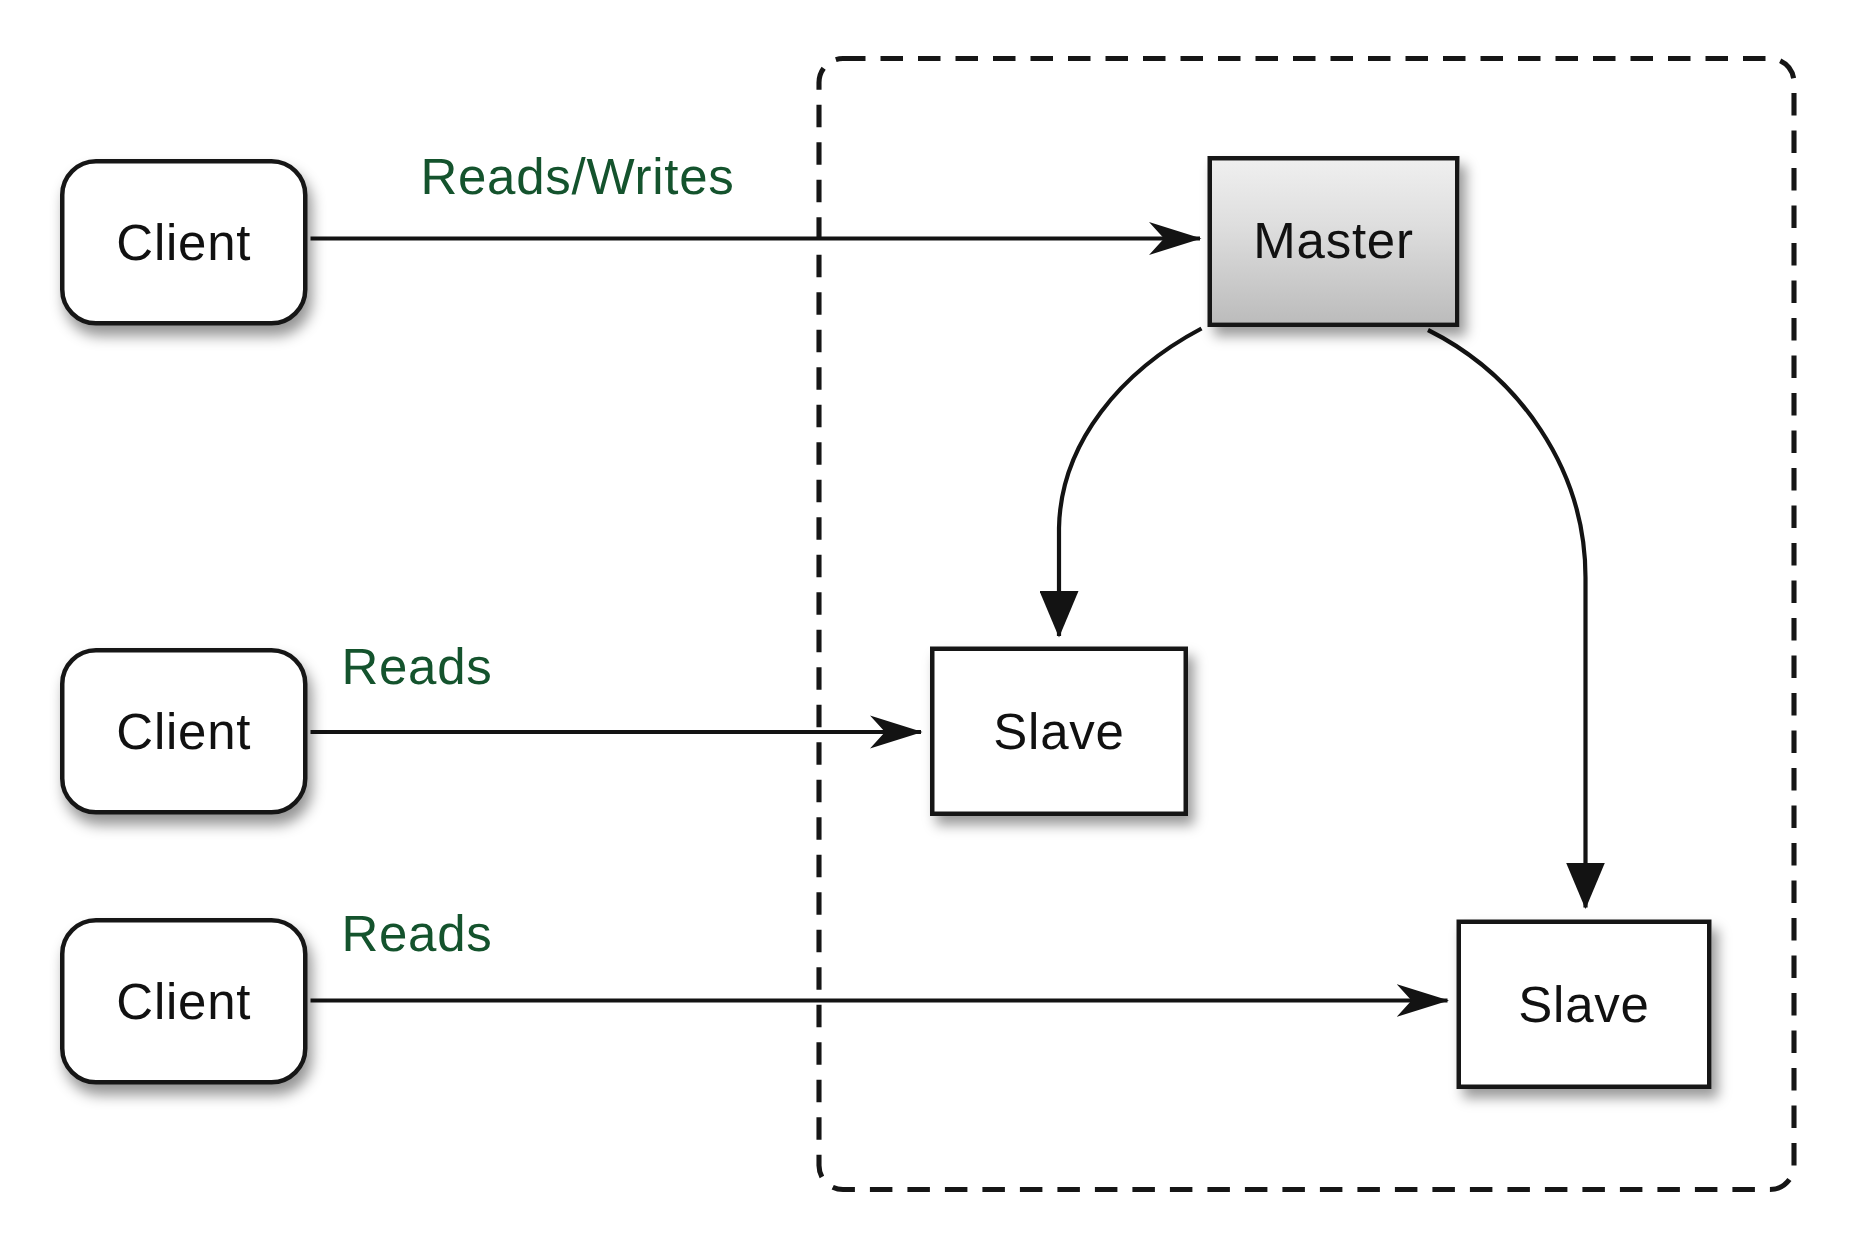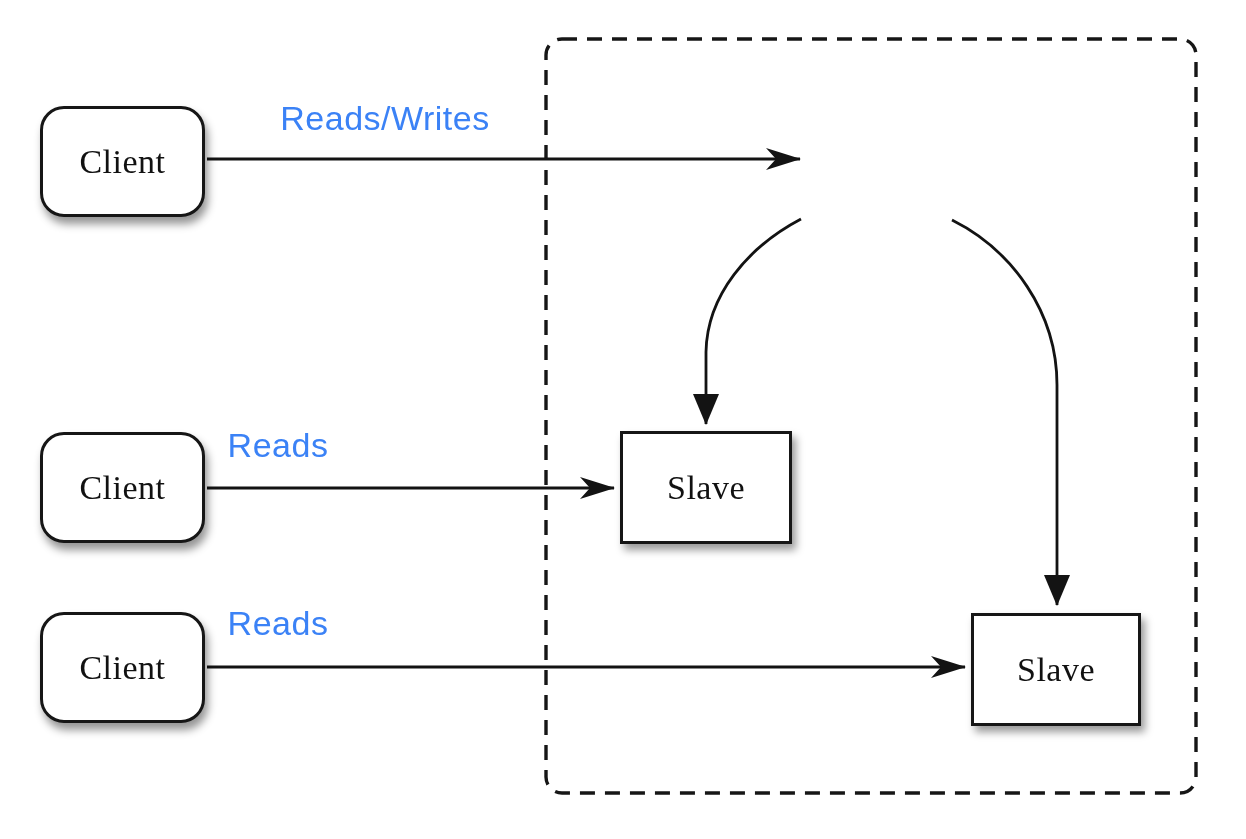--- a/index.html
+++ b/index.html
@@ -27,41 +27,40 @@
     border: 3px solid #161616;
     background: #ffffff;
     color: #111111;
     display: flex;
     align-items: center;
     justify-content: center;
     font-size: 34px;
     line-height: 1;
     letter-spacing: 0.5px;
     box-shadow: 4px 6px 8px rgba(0,0,0,0.40);
-    font-family: Liberation Serif, serif;
   }
   .node.client {
     left: 40px;
     width: 165px;
     height: 111px;
     border-radius: 24px;
     box-shadow: 3px 7px 9px rgba(0,0,0,0.42);
   }
   .node.master {
     left: 805px; top: 104px;
     width: 168px; height: 114px;
     background: linear-gradient(180deg, #efefef 0%, #dedede 40%, #bcbcbc 100%);
   }
   .node.slave1 { left: 620px; top: 431px; width: 172px; height: 113px; }
   .node.slave2 { left: 971px; top: 613px; width: 170px; height: 113px; }
 
   .edge-label {
     position: absolute;
     transform: translateX(-50%);
-    color: #3b82f6;
+    color: #14532d;
     font-size: 34px;
     line-height: 1;
     white-space: nowrap;
     letter-spacing: 0.5px;
   }
 </style>
 </head>
 <body>
 
 <div class="stage">
@@ -89,20 +88,23 @@
   <div class="node client" style="top:106px">
     <span>Client</span>
   </div>
   <div class="node client" style="top:432px">
     <span>Client</span>
   </div>
   <div class="node client" style="top:612px">
     <span>Client</span>
   </div>
 
+  <div class="node master">
+    <span>Master</span>
+  </div>
   <div class="node slave1">
     <span>Slave</span>
   </div>
   <div class="node slave2">
     <span>Slave</span>
   </div>
 
   <div class="edge-label" style="left:385px; top:101px">Reads/Writes</div>
   <div class="edge-label" style="left:278px; top:428px">Reads</div>
   <div class="edge-label" style="left:278px; top:606px">Reads</div>

